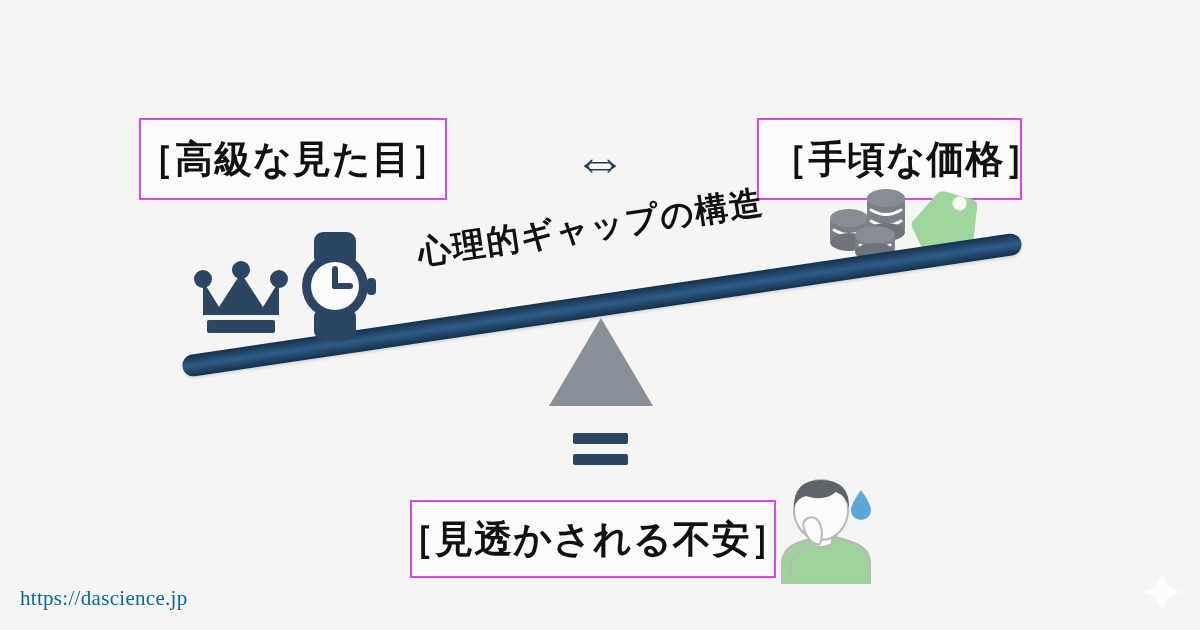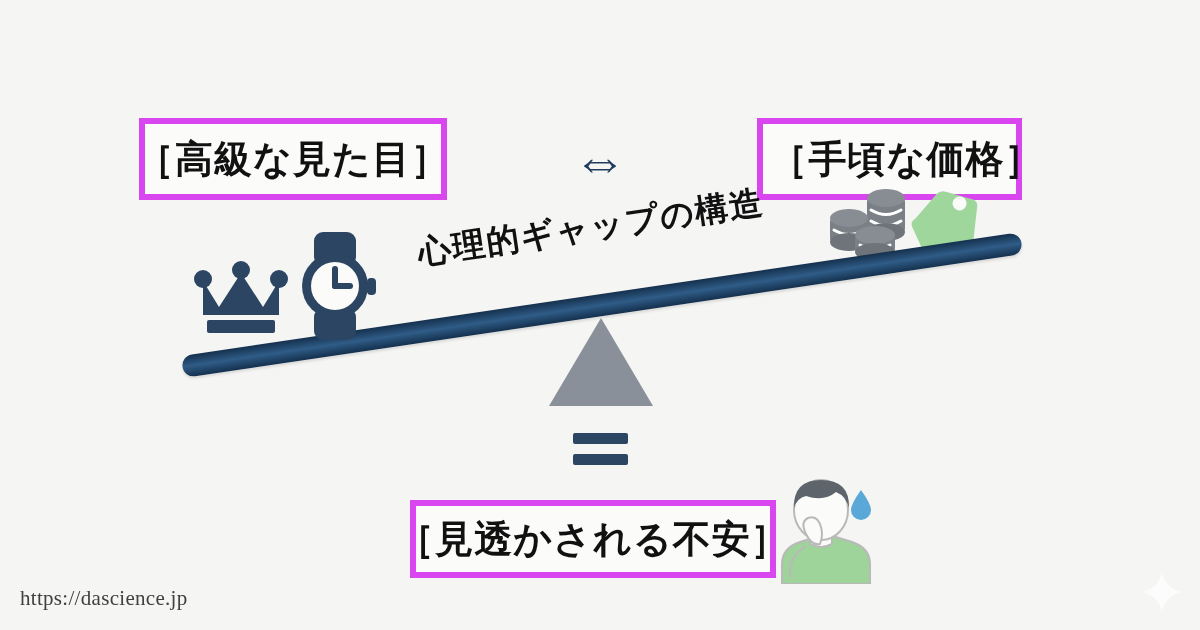--- a/index.html
+++ b/index.html
@@ -17,21 +17,21 @@
     position: relative;
     width: 1200px;
     height: 630px;
     background: #f5f5f4;
   }
 
   
   .label-box {
     position: absolute;
     background: #fbfbfa;
-    border: 6px solid #d946ef;
+    border: 2px solid #d946ef;
     display: flex;
     align-items: center;
     justify-content: center;
     box-sizing: border-box;
   }
   .label-box .label-text {
     font-size: 38px;
     font-weight: 700;
     color: #111111;
     letter-spacing: 1px;
@@ -189,21 +189,21 @@
     opacity: 0.75;
   }
 
   
   #site-url {
     position: absolute;
     left: 20px;
     top: 586px;
     font-family: "Liberation Serif", "DejaVu Serif", serif;
     font-size: 21px;
-    color: #404040;
+    color: #0369a1;
     letter-spacing: 0.3px;
     white-space: nowrap;
   }
 </style>
 </head>
 <body>
 
 <div id="stage">
 
   <div class="label-box" id="box-premium-look">

